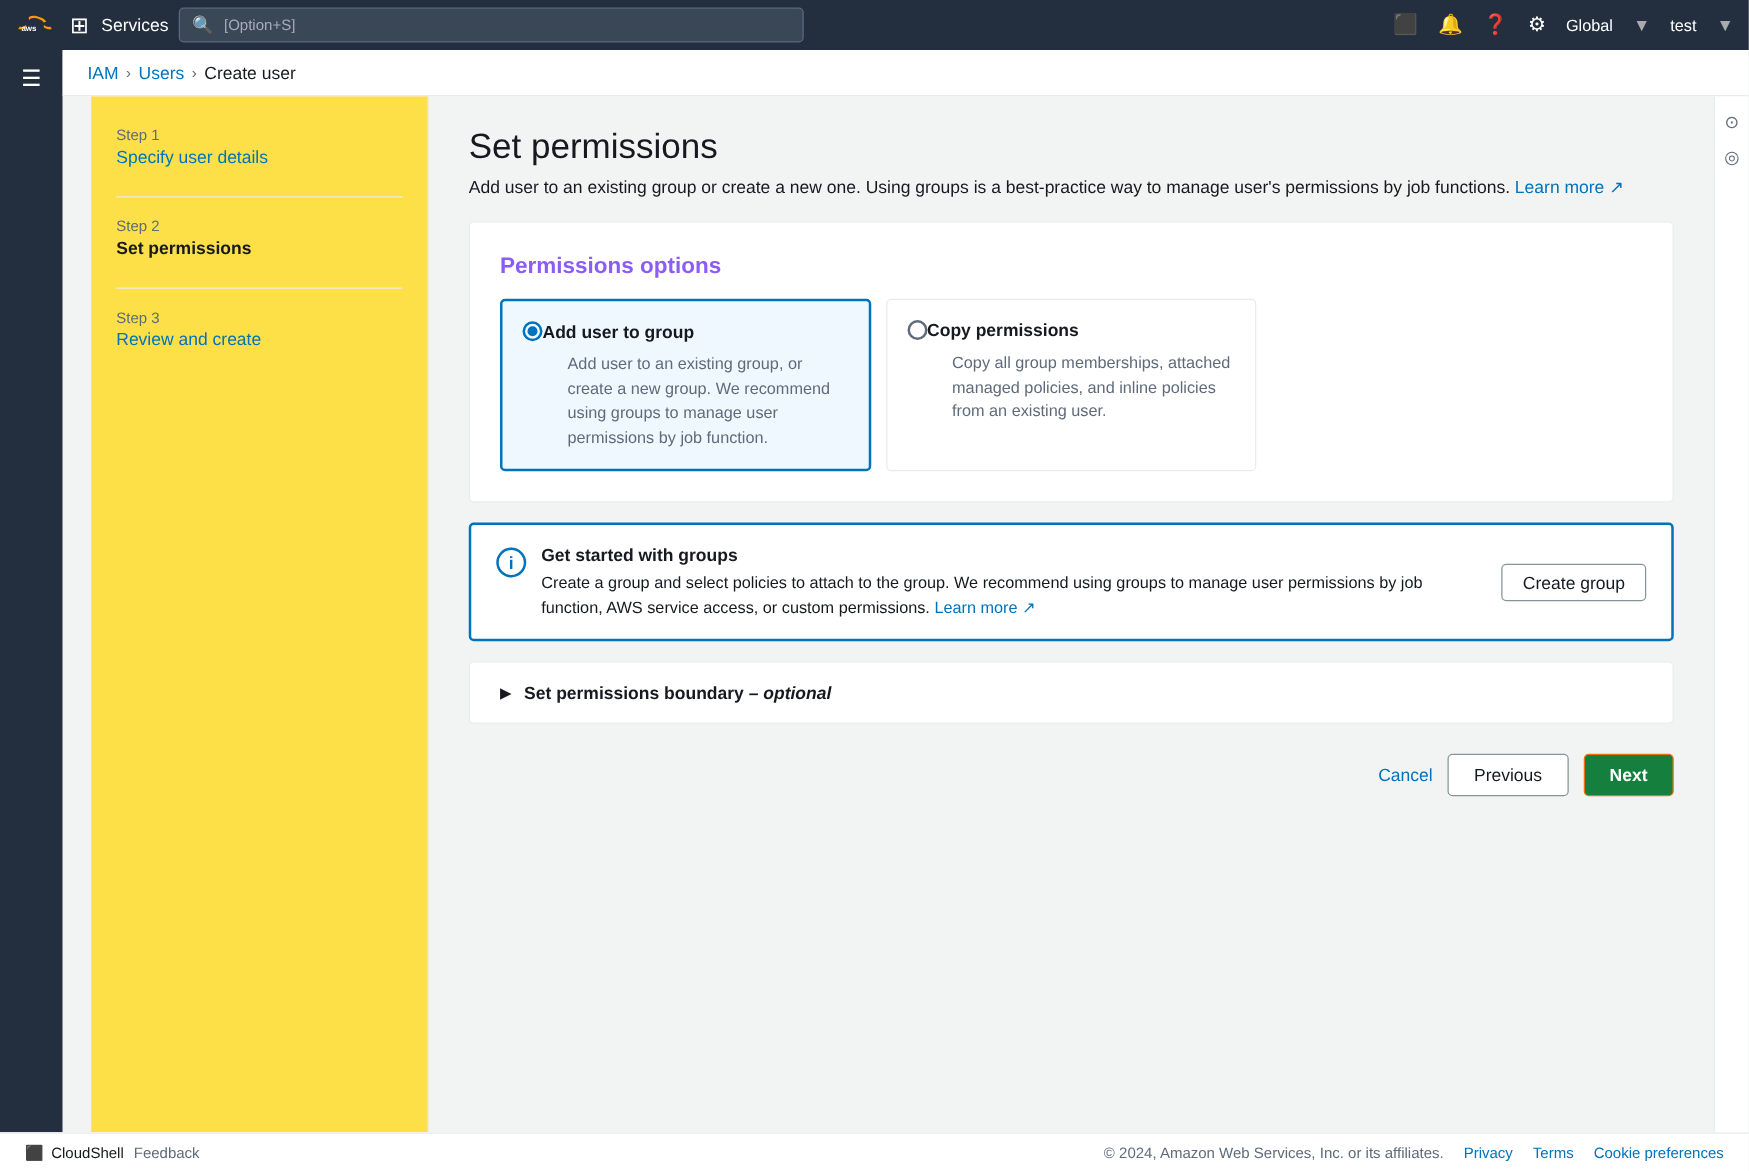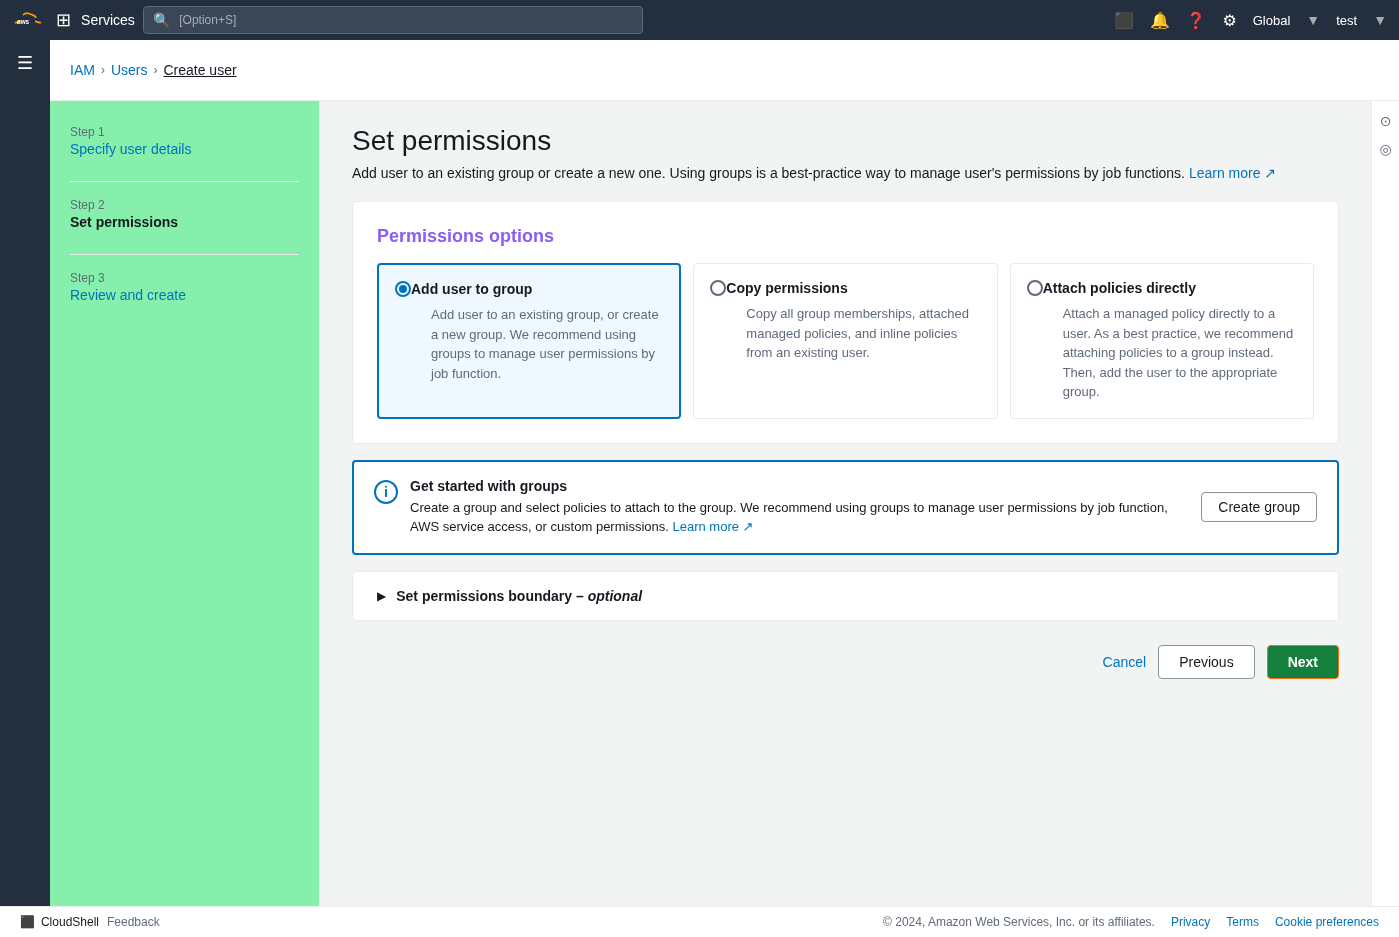--- a/index.html
+++ b/index.html
@@ -115,56 +115,56 @@
     .content-area {
       flex: 1;
       display: flex;
       flex-direction: column;
       overflow: hidden;
     }
 
     
     .breadcrumb-bar {
       background: #fff;
-      padding: 22px 20px;
+      padding: 10px 20px;
       display: flex;
       align-items: center;
       gap: 6px;
       font-size: 14px;
       border-bottom: 1px solid #e9ebed;
       flex-shrink: 0;
     }
     .breadcrumb-link {
       color: #0073bb;
       cursor: pointer;
       text-decoration: none;
     }
     .breadcrumb-separator {
       color: #5f6b7a;
       font-size: 12px;
     }
     .breadcrumb-current {
       color: #16191f;
-      text-decoration: underline;
     }
 
     
     .page-body {
       display: flex;
       flex: 1;
       overflow: hidden;
     }
 
     
     .steps-panel {
       width: 270px;
-      background: #86efac;
+      background: #fde047;
       padding: 24px 20px;
       border-right: 1px solid #e9ebed;
       flex-shrink: 0;
+      margin-left: 23px;
     }
     .step-item {
       margin-bottom: 24px;
     }
     .step-label {
       font-size: 12px;
       color: #5f6b7a;
       margin-bottom: 2px;
     }
     .step-name {
@@ -531,27 +531,20 @@
             </div>
 
             <div class="option-card">
               <div class="option-header">
                 <div class="radio-dot"></div>
                 <span class="option-title">Copy permissions</span>
               </div>
               <p class="option-desc">Copy all group memberships, attached managed policies, and inline policies from an existing user.</p>
             </div>
 
-            <div class="option-card">
-              <div class="option-header">
-                <div class="radio-dot"></div>
-                <span class="option-title">Attach policies directly</span>
-              </div>
-              <p class="option-desc">Attach a managed policy directly to a user. As a best practice, we recommend attaching policies to a group instead. Then, add the user to the appropriate group.</p>
-            </div>
           </div>
         </div>
 
         <div class="info-card">
           <div class="info-icon">i</div>
           <div class="info-content">
             <div class="info-title">Get started with groups</div>
             <div class="info-text">
               <span>Create a group and select policies to attach to the group. We recommend using groups to manage user permissions by job function, AWS service access, or custom permissions.</span>
               <a href="#"> <span>Learn more</span> ↗</a>

